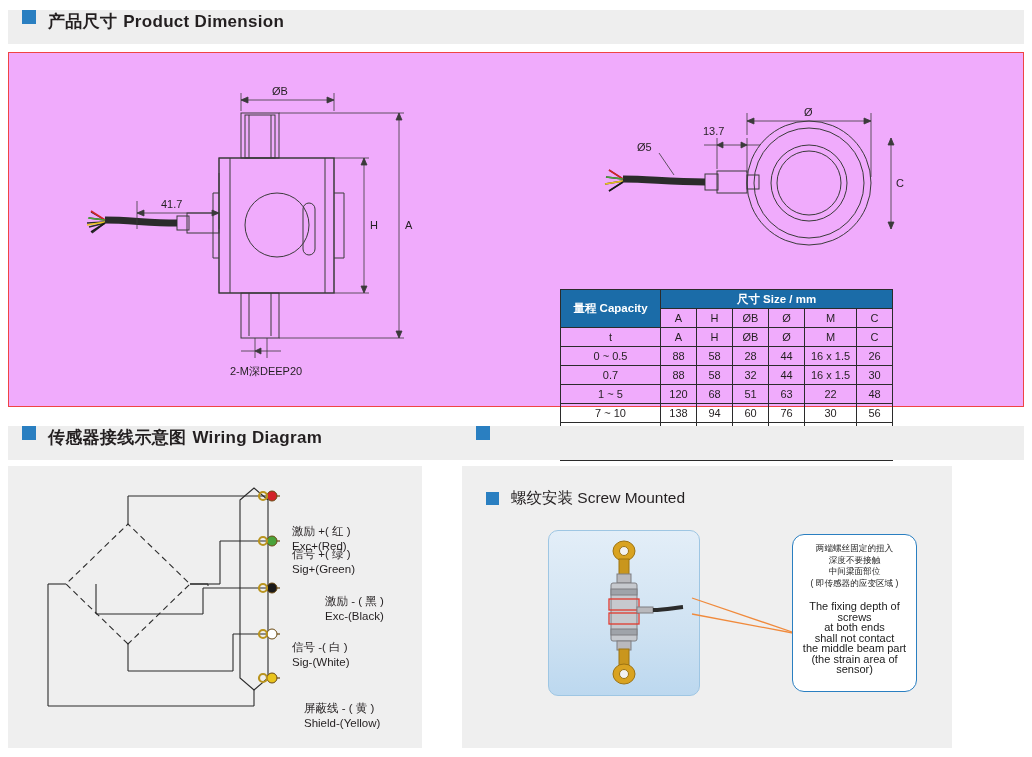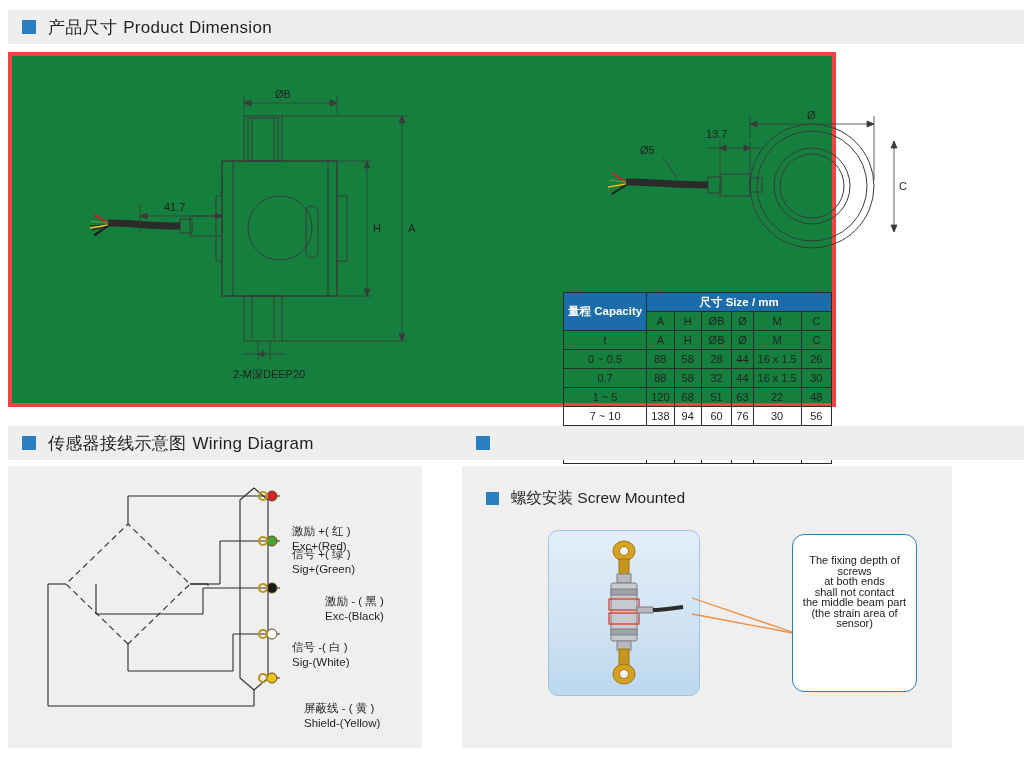--- a/index.html
+++ b/index.html
@@ -6,39 +6,40 @@
   html, body { margin:0; padding:0; }
   body {
     width:1032px; height:757px;
     background:#ffffff;
     font-family:"Liberation Sans", sans-serif;
     color:#231f20;
     position:relative;
     overflow:hidden;
   }
   .section-header {
-    display:flex; align-items:center;
+    display:flex; align-items:flex-start;
     background:#eeeeee;
     height:34px;
     margin:0;
+    font-weight:bold;
   }
   .hdr-mark {
     width:14px; height:14px;
     background:#2a7fc1;
     margin-left:14px; margin-right:12px;
     flex:0 0 auto;
   }
   .hdr-text { font-size:17px; letter-spacing:.3px; color:#231f20; }
   .hdr-text .en { margin-left:6px; }
 
   
   #top-header { position:absolute; left:8px; top:10px; width:1016px; }
   #dim-panel {
-    position:absolute; left:8px; top:52px; width:828px; height:355px;
-    border:4px solid #ef4444; background:#15803d;
+    position:absolute; left:8px; top:52px; width:1016px; height:355px;
+    border:1px solid #ef4444; background:#f0abfc;
   }
 
   
   #wiring-header { position:absolute; left:8px; top:426px; width:492px; }
   #wiring-panel {
     position:absolute; left:8px; top:466px; width:414px; height:282px;
     background:#efefef;
   }
   #install-header { position:absolute; left:462px; top:426px; width:562px; }
   #install-panel {
@@ -465,20 +466,26 @@
   </div>
 
   <svg width="120" height="120" viewBox="0 0 120 120" style="position:absolute; left:228px; top:110px;">
     <g stroke="#f08a3c" stroke-width="1.3" fill="none">
       <line x1="2" y1="22" x2="108" y2="58"></line>
       <line x1="2" y1="38" x2="108" y2="58"></line>
     </g>
   </svg>
 
   <div id="callout-box">
+    <div class="cn">
+      <div>两端螺丝固定的扭入</div>
+      <div>深度不要接触</div>
+      <div>中间梁面部位</div>
+      <div>( 即传感器的应变区域 )</div>
+    </div>
     <div class="en">
       <div>The fixing depth of screws</div>
       <div>at both ends</div>
       <div>shall not contact</div>
       <div>the middle beam part</div>
       <div>(the strain area of sensor)</div>
     </div>
   </div>
 </div>
 

